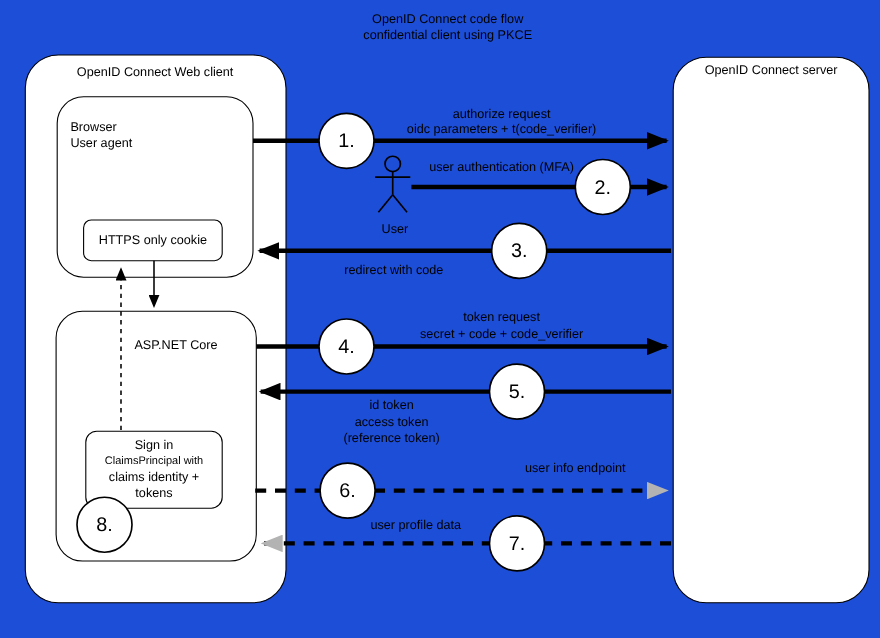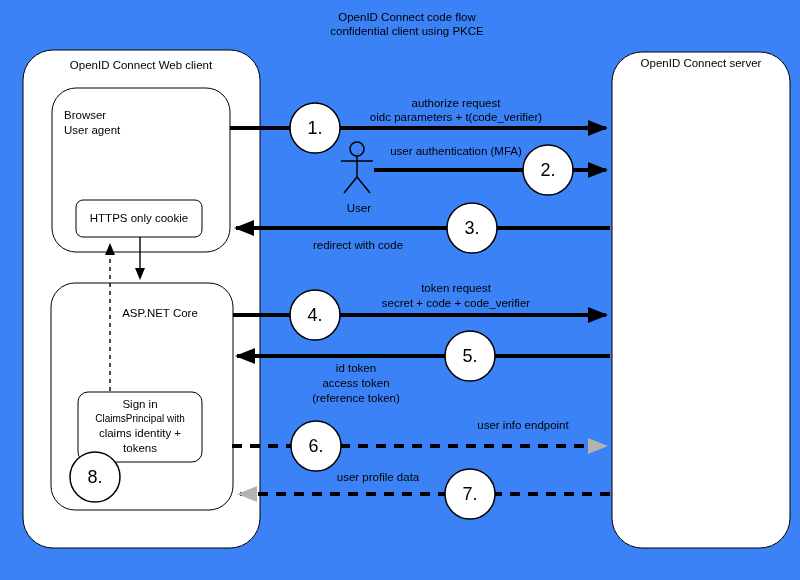--- a/index.html
+++ b/index.html
@@ -1,16 +1,16 @@
 <!DOCTYPE html>
 <html><head>
 <meta charset="utf-8">
 <style>
   html,body{margin:0;padding:0;background:#ffffff;}
-  .stage{position:relative;width:800px;height:580px;background:#3b82f6;overflow:hidden;
+  .stage{position:relative;width:800px;height:580px;background:#1d4ed8;overflow:hidden;
          font-family:"Liberation Sans","DejaVu Sans",sans-serif;}
   svg{display:block;}
   svg text{font-family:"Liberation Sans","DejaVu Sans",sans-serif;font-size:11.5px;fill:#000000;}
   svg text.mid{text-anchor:middle;}
   svg text.num{font-size:18px;text-anchor:middle;}
   svg text.small{font-size:10px;text-anchor:middle;}
   .box{fill:#ffffff;stroke:#000000;stroke-width:1;}
   .wire{stroke:#000000;stroke-width:4;fill:none;}
   .thinwire{stroke:#000000;stroke-width:1.4;fill:none;}
   .stepcircle{fill:#ffffff;stroke:#000000;stroke-width:1.5;}

